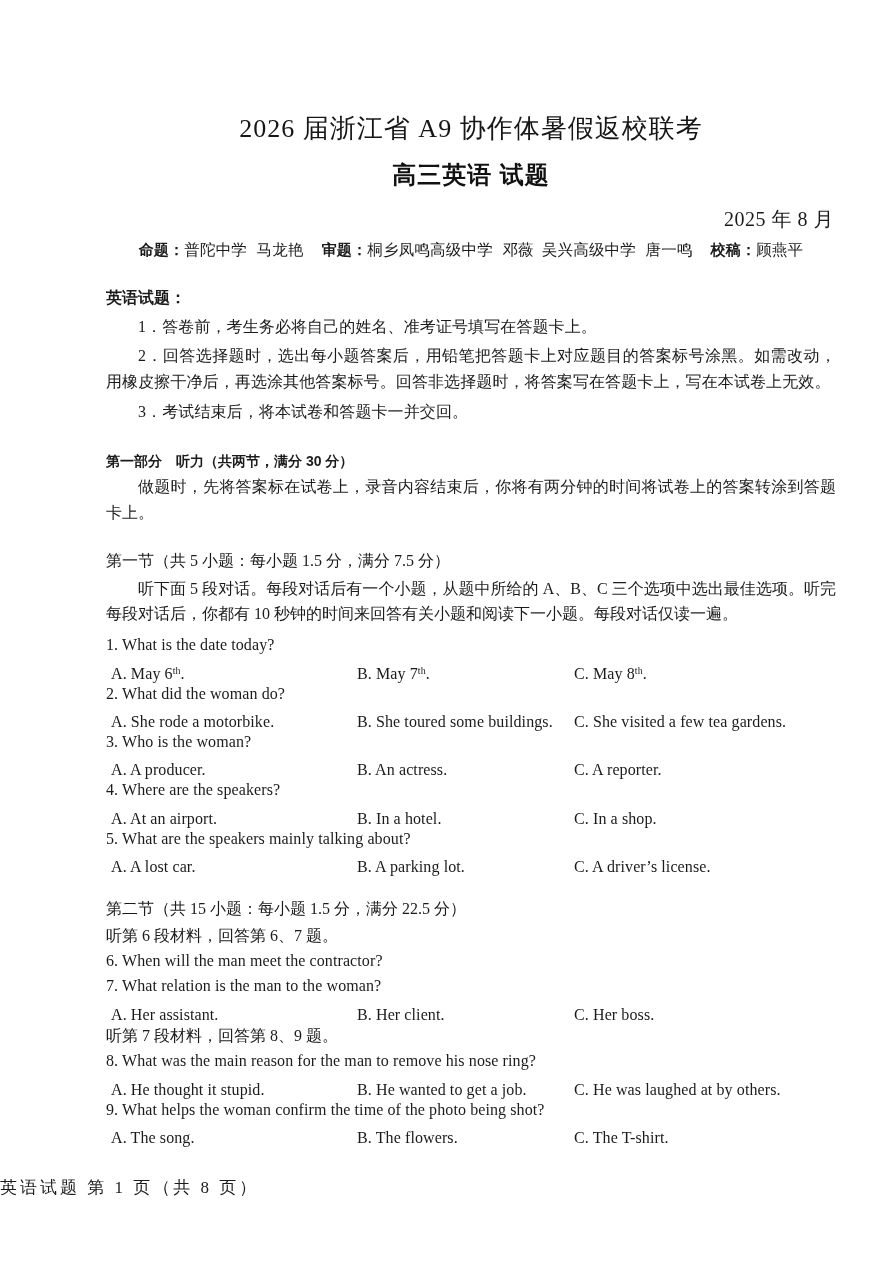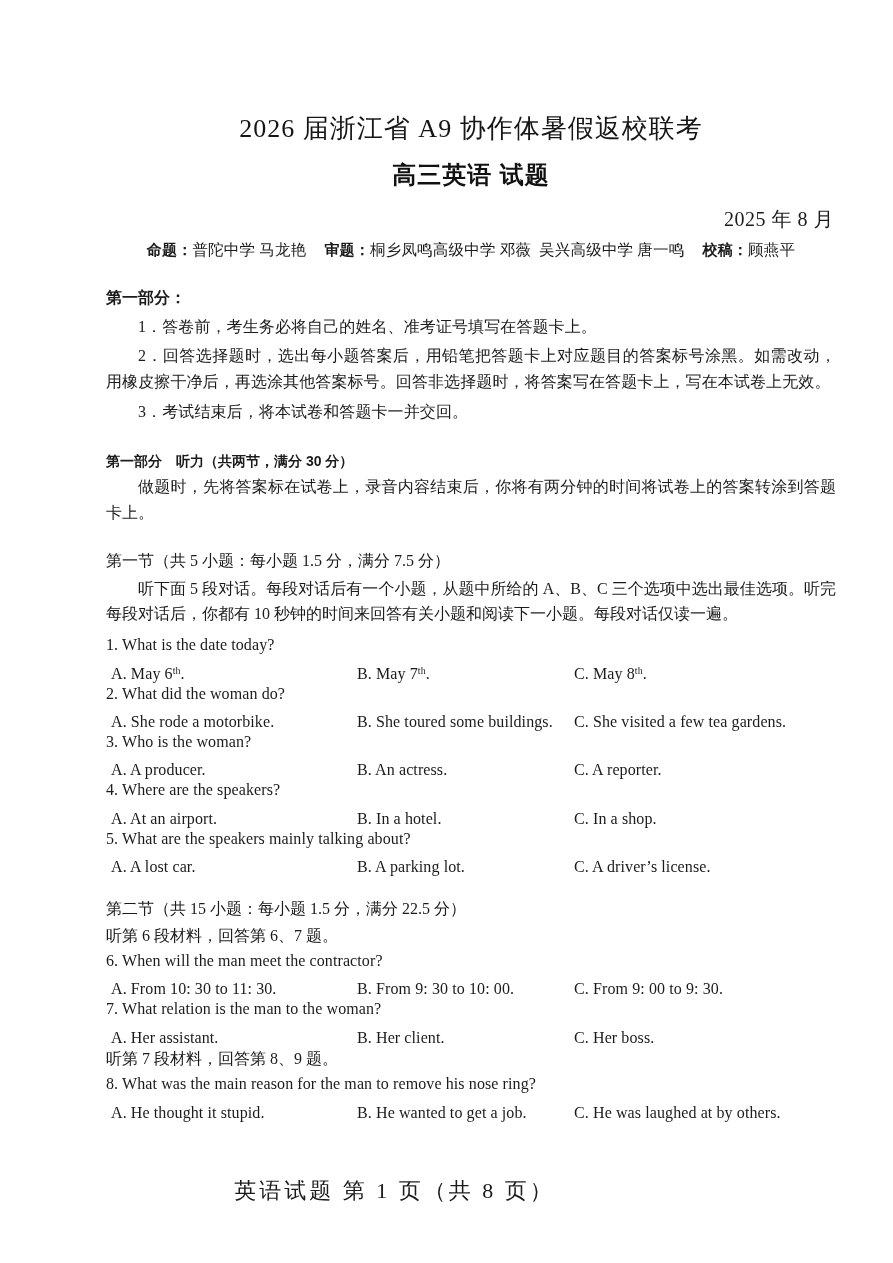--- a/index.html
+++ b/index.html
@@ -72,21 +72,21 @@
     padding-top: 7px;
     letter-spacing: 0.2px;
     white-space: nowrap;
   }
   .credits .lbl {
     font-family: "Liberation Sans", "DejaVu Sans", sans-serif;
     font-weight: 700;
     font-size: 15px;
   }
   .credits .nm {
-    font-family: Liberation Serif, serif;
+    font-family: Liberation Mono, monospace;
     font-size: 15.5px;
   }
   .credits .sp { display: inline-block; width: 18px; }
   .credits .sp-sm { display: inline-block; width: 8px; }
 
   
   .notice-head {
     font-family: "Liberation Sans", "DejaVu Sans", sans-serif;
     font-weight: 700;
     font-size: 16px;
@@ -177,43 +177,42 @@
     vertical-align: 0.48em;
     line-height: 0;
   }
 
   
   .footer {
     position: absolute;
     left: 0;
     top: 1176px;
     width: 789px;
-    text-align: center;
     font-family: "Liberation Serif", "DejaVu Serif", serif;
-    font-size: 22px;
+    font-size: 17px;
     letter-spacing: 3px;
     color: #1b1b1b;
   }
 </style>
 </head>
 <body>
 
 <div class="page">
   <div class="content">
 
     <h1 class="doc-title">2026 届浙江省 A9 协作体暑假返校联考</h1>
     <h2 class="doc-subtitle">高三英语  试题</h2>
 
     <p class="date-line">2025 年 8 月</p>
 
     <p class="credits">
       <span class="lbl">命题：</span><span class="nm">普陀中学  马龙艳</span><span class="sp"></span><span class="lbl">审题：</span><span class="nm">桐乡凤鸣高级中学  邓薇</span><span class="sp-sm"></span><span class="nm">吴兴高级中学  唐一鸣</span><span class="sp"></span><span class="lbl">校稿：</span><span class="nm">顾燕平</span>
     </p>
 
-    <p class="notice-head">第一部分：</p>
+    <p class="notice-head">英语试题：</p>
     <p class="notice-item">1．答卷前，考生务必将自己的姓名、准考证号填写在答题卡上。</p>
     <p class="notice-item">2．回答选择题时，选出每小题答案后，用铅笔把答题卡上对应题目的答案标号涂黑。如需改动，用橡皮擦干净后，再选涂其他答案标号。回答非选择题时，将答案写在答题卡上，写在本试卷上无效。</p>
     <p class="notice-item">3．考试结束后，将本试卷和答题卡一并交回。</p>
 
     <p class="part-head">第一部分　听力（共两节，满分 30 分）</p>
     <p class="part-intro">做题时，先将答案标在试卷上，录音内容结束后，你将有两分钟的时间将试卷上的答案转涂到答题卡上。</p>
 
     <p class="sec-head">第一节（共 5 小题：每小题 1.5 分，满分 7.5 分）</p>
     <p class="sec-intro">听下面 5 段对话。每段对话后有一个小题，从题中所给的 A、B、C 三个选项中选出最佳选项。听完每段对话后，你都有 10 秒钟的时间来回答有关小题和阅读下一小题。每段对话仅读一遍。</p>
 
@@ -261,25 +260,20 @@
         <span class="opt opt-c">C. A driver’s license.</span>
       </div>
     </div>
 
     <p class="sec-head">第二节（共 15 小题：每小题 1.5 分，满分 22.5 分）</p>
 
     <p class="material-line">听第 6 段材料，回答第 6、7 题。</p>
 
     <div class="q-block">
       <p class="q-stem">6. When will the man meet the contractor?</p>
-      <div class="q-opts">
-        <span class="opt opt-a">A. From 10: 30 to 11: 30.</span>
-        <span class="opt opt-b">B. From 9: 30 to 10: 00.</span>
-        <span class="opt opt-c">C. From 9: 00 to 9: 30.</span>
-      </div>
     </div>
 
     <div class="q-block">
       <p class="q-stem">7. What relation is the man to the woman?</p>
       <div class="q-opts">
         <span class="opt opt-a">A. Her assistant.</span>
         <span class="opt opt-b">B. Her client.</span>
         <span class="opt opt-c">C. Her boss.</span>
       </div>
     </div>
@@ -288,17 +282,25 @@
 
     <div class="q-block">
       <p class="q-stem">8. What was the main reason for the man to remove his nose ring?</p>
       <div class="q-opts">
         <span class="opt opt-a">A. He thought it stupid.</span>
         <span class="opt opt-b">B. He wanted to get a job.</span>
         <span class="opt opt-c">C. He was laughed at by others.</span>
       </div>
     </div>
 
+    <div class="q-block">
+      <p class="q-stem">9. What helps the woman confirm the time of the photo being shot?</p>
+      <div class="q-opts">
+        <span class="opt opt-a">A. The song.</span>
+        <span class="opt opt-b">B. The flowers.</span>
+        <span class="opt opt-c">C. The T-shirt.</span>
+      </div>
+    </div>
 
   </div>
 
   <div class="footer">英语试题  第 1 页（共 8 页）</div>
 </div>
 
 </body></html>

